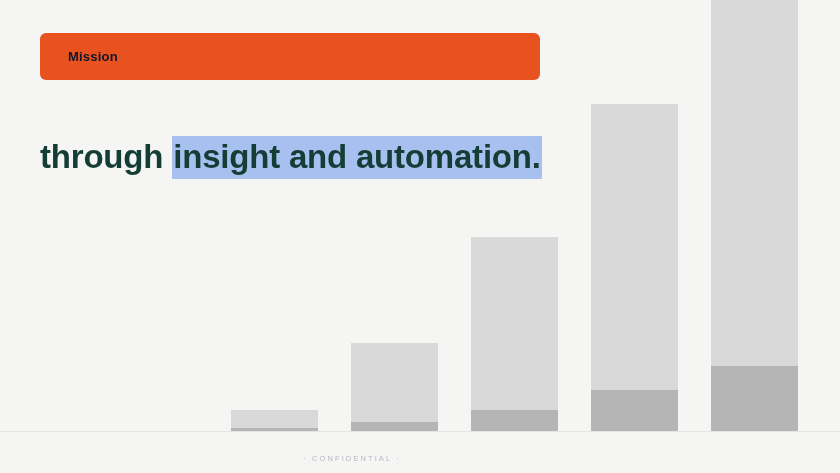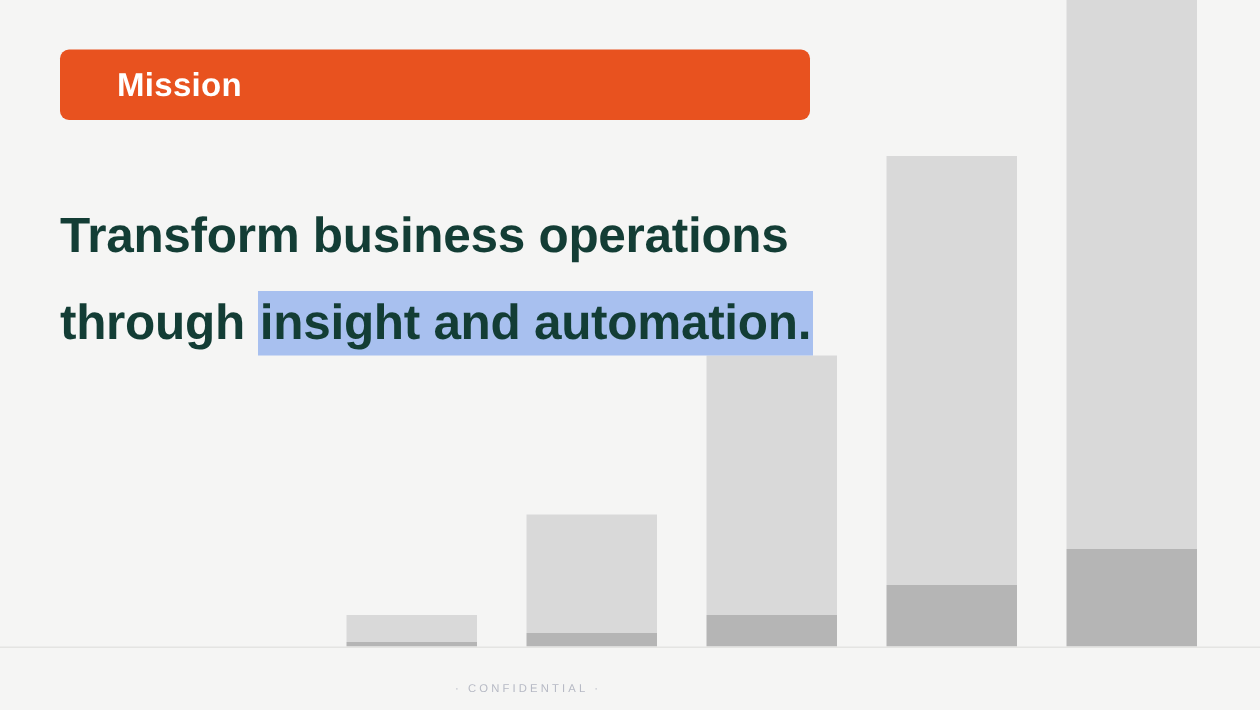--- a/index.html
+++ b/index.html
@@ -70,23 +70,23 @@
     left: 40px;
     top: 33px;
     width: 500px;
     height: 47px;
     background: #e8521f;
     border-radius: 6px;
     display: flex;
     align-items: center;
   }
   #mission-badge-label {
-    margin-left: 38px;
-    color: #ffffff;
-    font-size: 22px;
+    margin-left: 28px;
+    color: #0f172a;
+    font-size: 13px;
     font-weight: bold;
     letter-spacing: 0.2px;
     line-height: 1;
   }
 
   #headline {
     position: absolute;
     left: 40px;
     top: 128px;
     width: 740px;
@@ -154,20 +154,19 @@
 
   <div id="baseline-rule"></div>
 
   <div id="content">
 
     <div id="mission-badge">
       <span id="mission-badge-label">Mission</span>
     </div>
 
     <div id="headline">
-      <div class="headline-line">Transform business operations</div>
       <div class="headline-line"><span>through </span><span class="sel">insight and automation.</span></div>
     </div>
 
     <div id="footer-note">· CONFIDENTIAL ·</div>
 
   </div>
 </div>
 
 </body></html>

